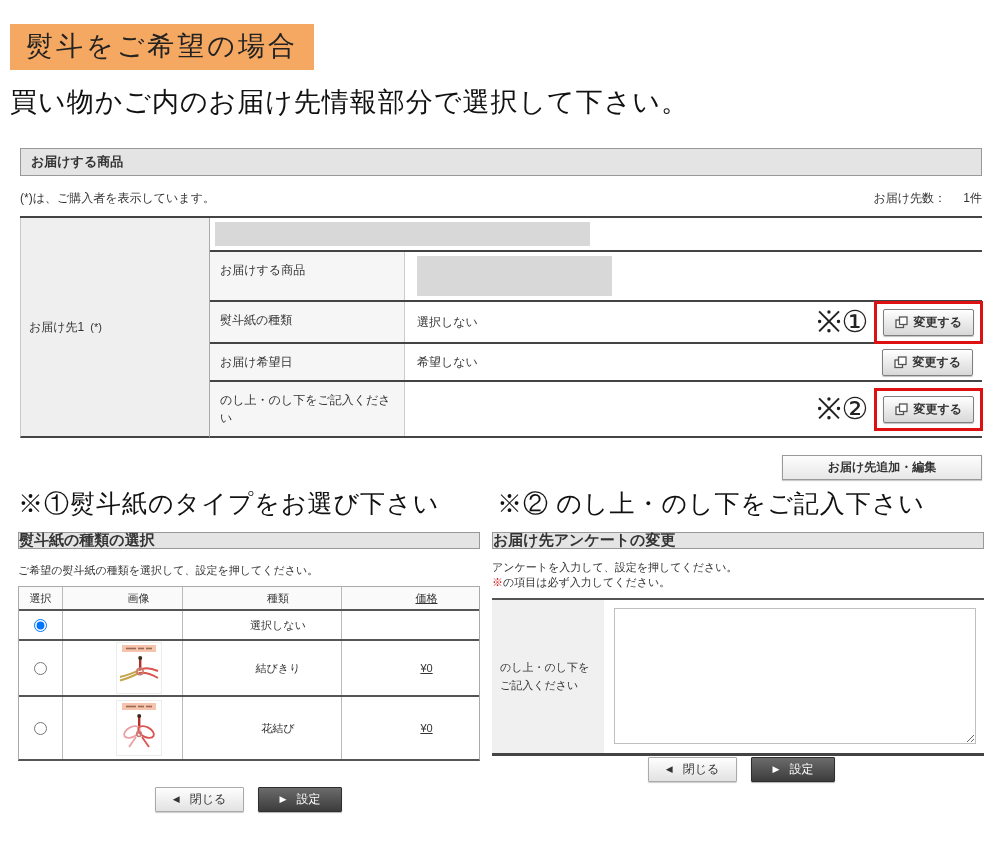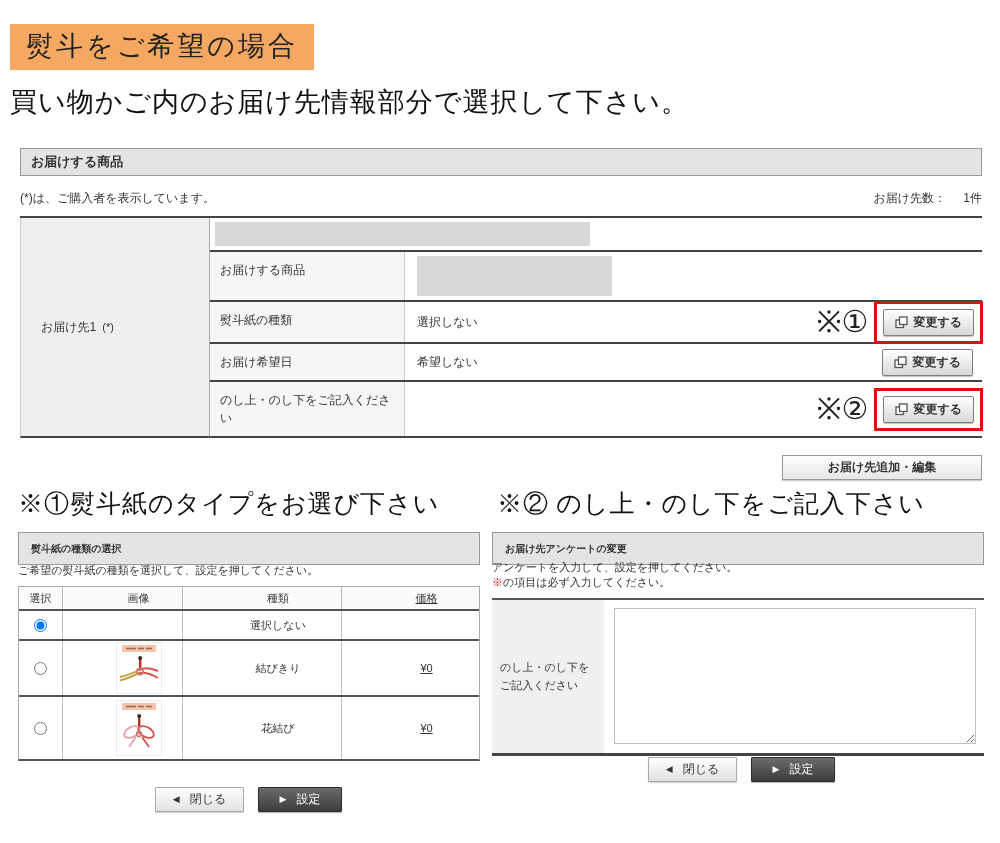--- a/index.html
+++ b/index.html
@@ -19,21 +19,21 @@
 
   .note-row { position:absolute; left:20px; top:190px; width:962px; display:flex;
     justify-content:space-between; font-size:12px; color:#333; }
   .note-count span { display:inline-block; }
   .note-count .cv { margin-left:14px; }
 
   .main-table { position:absolute; left:20px; top:216px; width:962px;
     border-top:2px solid #444; display:flex; }
   .recipient-cell { width:190px; background:#efefef; border-left:1px solid #c8c8c8;
     border-right:1px solid #aaa; border-bottom:2px solid #444;
-    display:flex; align-items:center; padding-left:20px; font-size:12px; color:#333; }
+    display:flex; align-items:center; padding-left:8px; font-size:12px; color:#333; }
   .recipient-cell .rmark { font-size:11px; margin-left:6px; }
   .right-rows { flex:1; display:flex; flex-direction:column; }
   .trow { display:flex; border-bottom:2px solid #444; align-items:stretch; }
   .trow .lbl { width:195px; background:#f6f6f6; border-right:1px solid #ccc;
     padding:9px 10px; font-size:12px; color:#333; line-height:1.5; }
   .trow .val { flex:1; display:flex; align-items:center; padding-left:12px;
     font-size:12px; color:#333; position:relative; }
   .row-address { height:34px; display:flex; align-items:center; padding-left:5px; }
   .row-product { height:50px; }
   .row-noshi-type { height:42px; }
@@ -56,21 +56,21 @@
   .addedit-btn { position:absolute; left:782px; top:455px; width:200px; height:25px;
     background:linear-gradient(#fdfdfd,#e7e7e7); border:1px solid #999; cursor:pointer;
     font-size:12px; font-weight:bold; color:#333; box-shadow:0 1px 1px rgba(0,0,0,.2);
     font-family:"Liberation Sans",sans-serif; }
 
   .sec-heading { position:absolute; font-family:"Liberation Serif", serif; font-size:25px;
     color:#111; letter-spacing:1px; white-space:nowrap; }
   .sec1-heading { left:18px; top:487px; }
   .sec2-heading { left:497px; top:487px; }
 
-  .sub-panel-header { position:absolute; height:33px; font-size:10px; padding:0 12px; }
+  .sub-panel-header { position:absolute; height:17px; font-size:15px; padding:0 0; }
   .noshi-header { left:18px; top:532px; width:462px; }
   .survey-header { left:492px; top:532px; width:492px; }
   .small-desc { position:absolute; font-size:11px; color:#333; }
   .req-mark { color:#c00; }
 
   .noshi-table { position:absolute; left:18px; top:586px; width:462px;
     border:1px solid #aaa; border-bottom:2px solid #555; font-size:11px; }
   .nt-row { display:flex; align-items:center;gap:32px; }
   .nt-head { height:24px; background:#fafafa; border-bottom:2px solid #555; font-size:11px; color:#333; }
   .nt-body { border-bottom:2px solid #555; }

